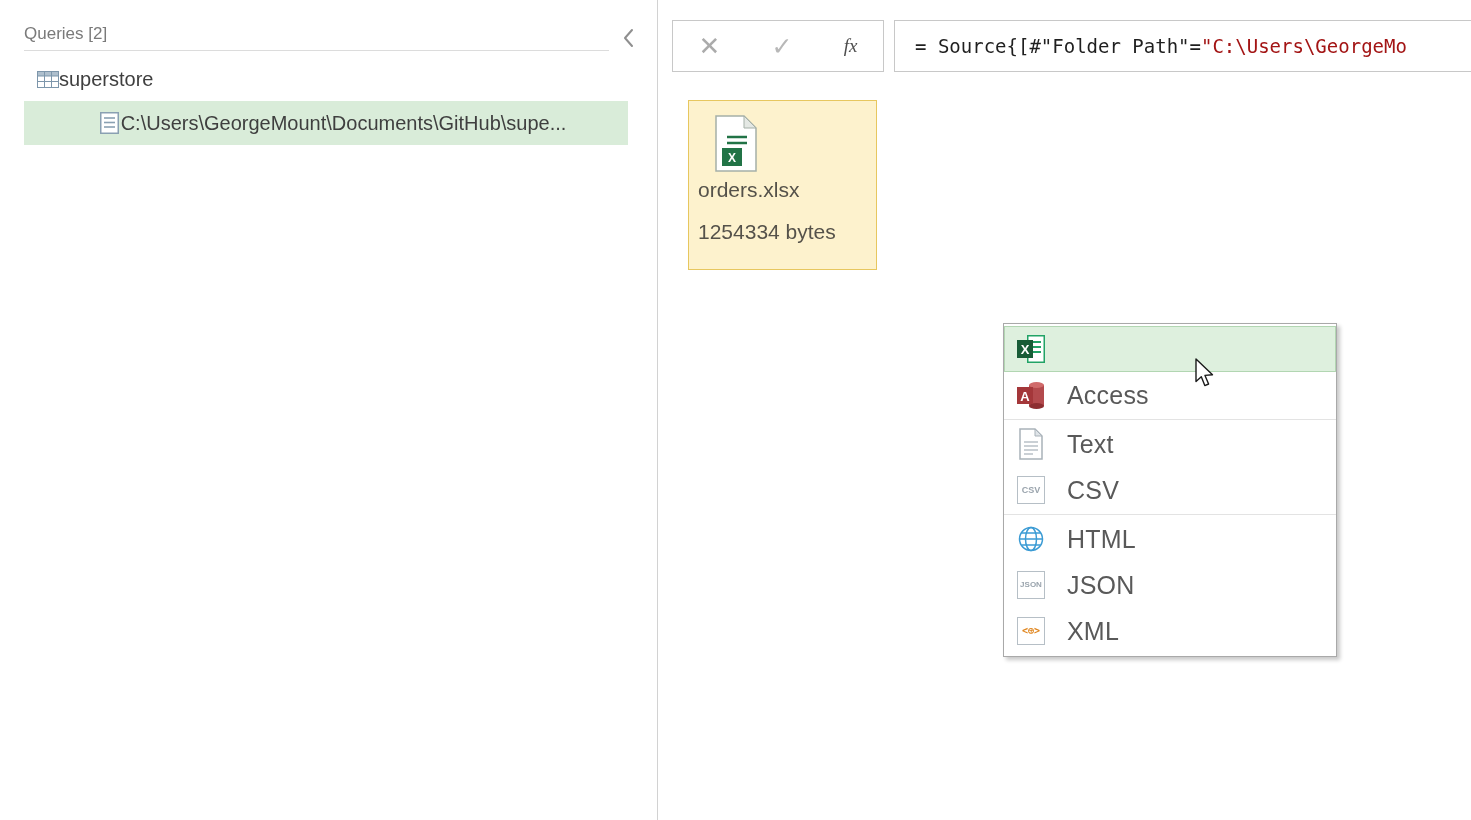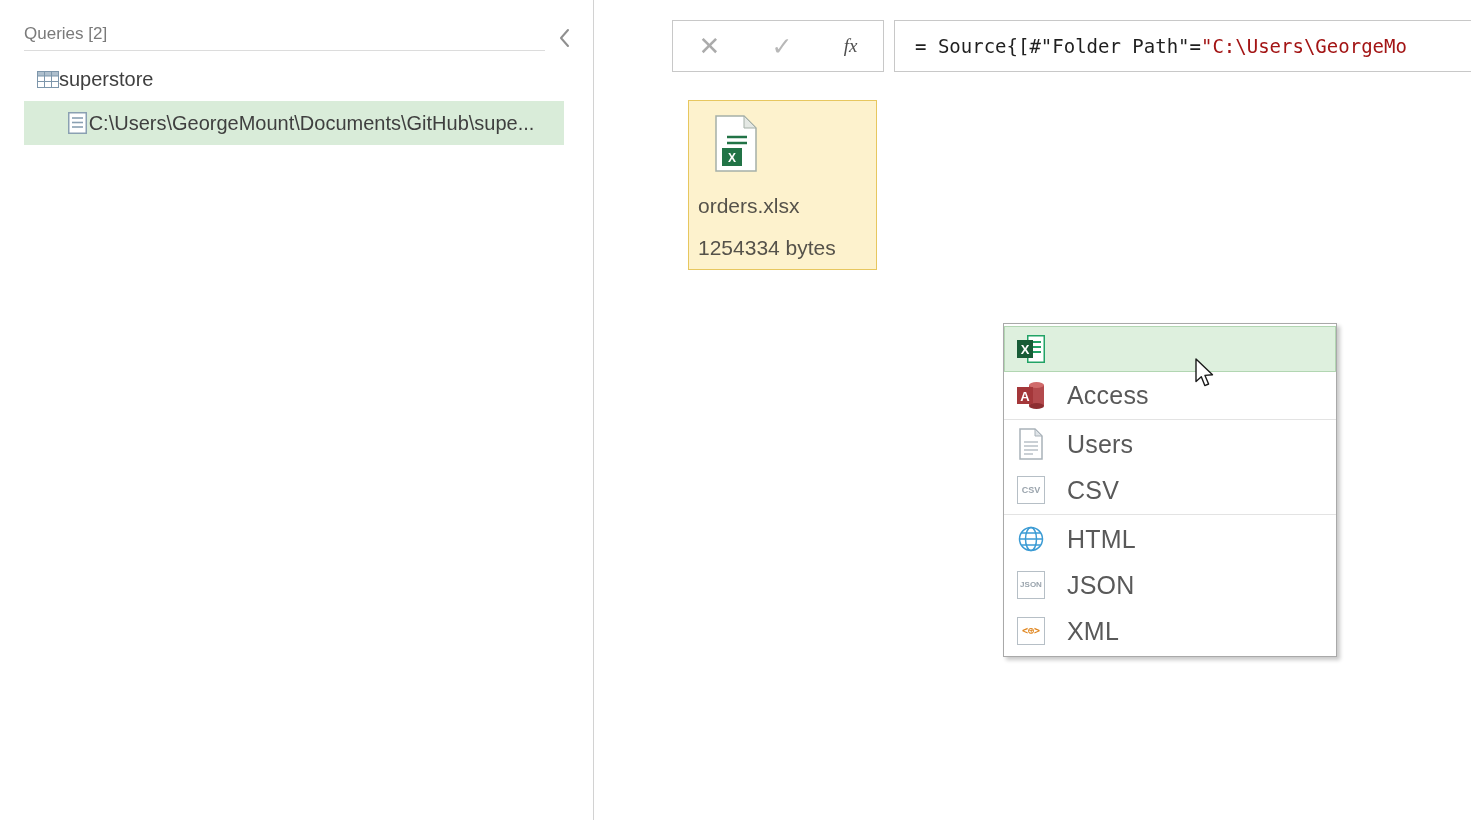--- a/index.html
+++ b/index.html
@@ -7,21 +7,21 @@
   body {
     width:1471px; height:820px; position:relative; overflow:hidden;
     background:#ffffff;
     font-family:"Liberation Sans", sans-serif;
     color:#3f3f3f;
     -webkit-font-smoothing:antialiased;
   }
 
   
   .sidebar {
-    position:absolute; left:0; top:0; width:594px; height:820px;
+    position:absolute; left:0; top:0; width:658px; height:820px;
     background:#fff; border-right:1px solid #d2d2d2;
   }
   .sidebar-header {
     display:flex; align-items:center; margin:24px 20px 6px 24px;
   }
   .sidebar-header .header-line {
     flex:1; border-bottom:1px solid #dcdcdc; padding-bottom:6px;
   }
   .queries-title { font-size:17px; color:#7a7a7a; }
   .collapse-btn {
@@ -60,21 +60,21 @@
   .code-string { color:var(--formula-string,#a31515); }
 
   
   .file-tile {
     position:absolute; left:688px; top:100px; width:189px; height:170px;
     background:var(--tile-background,#fdf2cd);
     border:1px solid var(--tile-border,#e7c75f);
     padding:8px 6px 0 6px; color:#55524a; font-size:21px; cursor:default;
   }
   .file-tile .tile-icon { margin:6px 0 0 18px; }
-  .file-tile .file-name { margin-top:16px; padding-left:3px; line-height:26px; }
+  .file-tile .file-name { margin-top:0; padding-left:3px; line-height:26px; }
   .file-tile .file-size { margin-top:16px; padding-left:3px; line-height:26px; }
 
   
   .context-menu {
     position:absolute; left:1003px; top:323px; width:334px;
     background:#fff; border:1px solid #a9a9a9;
     box-shadow:3px 3px 4px rgba(0,0,0,0.22);
     padding:2px 0;
   }
   .menu-item {
@@ -210,21 +210,21 @@
     <span class="m-icon">
       <svg width="26" height="32" viewBox="0 0 26 32">
         <path d="M2 1 h15 l7 7 v23 h-22 z" fill="#ffffff" stroke="#a9b2b9" stroke-width="1.5"></path>
         <path d="M17 1 v7 h7 z" fill="#dfe4e8" stroke="#a9b2b9" stroke-width="1"></path>
         <line x1="6" y1="14" x2="20" y2="14" stroke="#b9c1c7" stroke-width="1.5"></line>
         <line x1="6" y1="18" x2="20" y2="18" stroke="#b9c1c7" stroke-width="1.5"></line>
         <line x1="6" y1="22" x2="20" y2="22" stroke="#b9c1c7" stroke-width="1.5"></line>
         <line x1="6" y1="26" x2="15" y2="26" stroke="#b9c1c7" stroke-width="1.5"></line>
       </svg>
     </span>
-    <span class="menu-label">Users</span>
+    <span class="menu-label">Text</span>
   </div>
 
   <div class="menu-item">
     <span class="m-icon">
       <span class="box-icon">
           <span class="g-gray">CSV</span>
         </span>
     </span>
     <span class="menu-label">CSV</span>
   </div>

